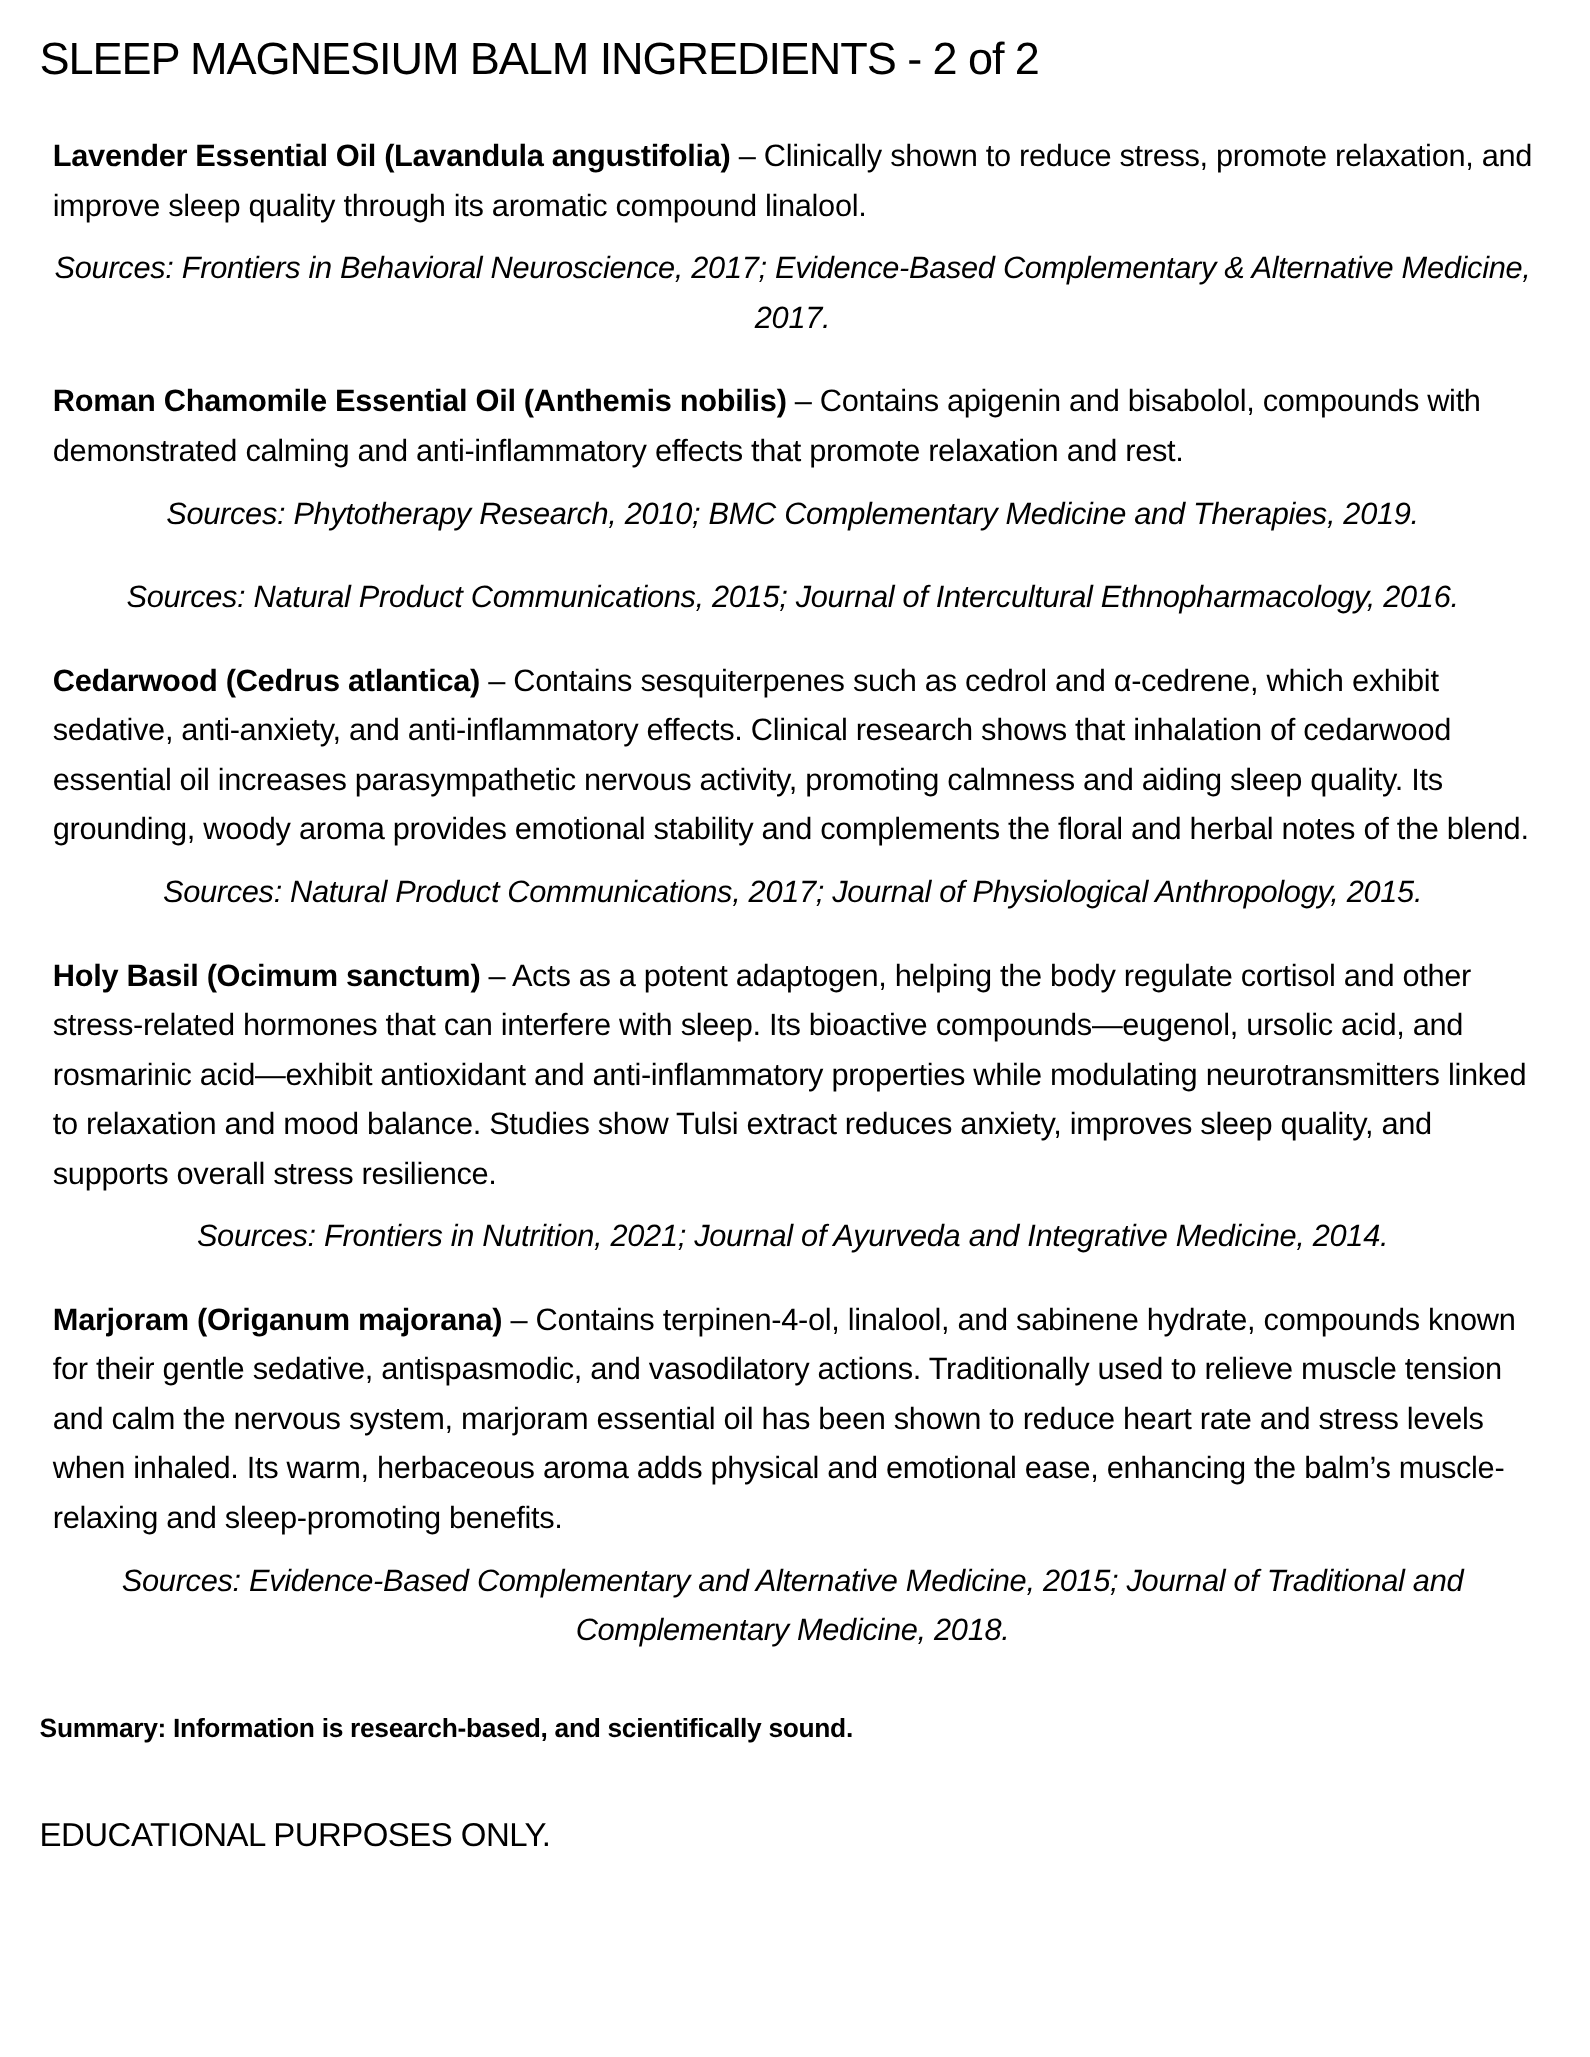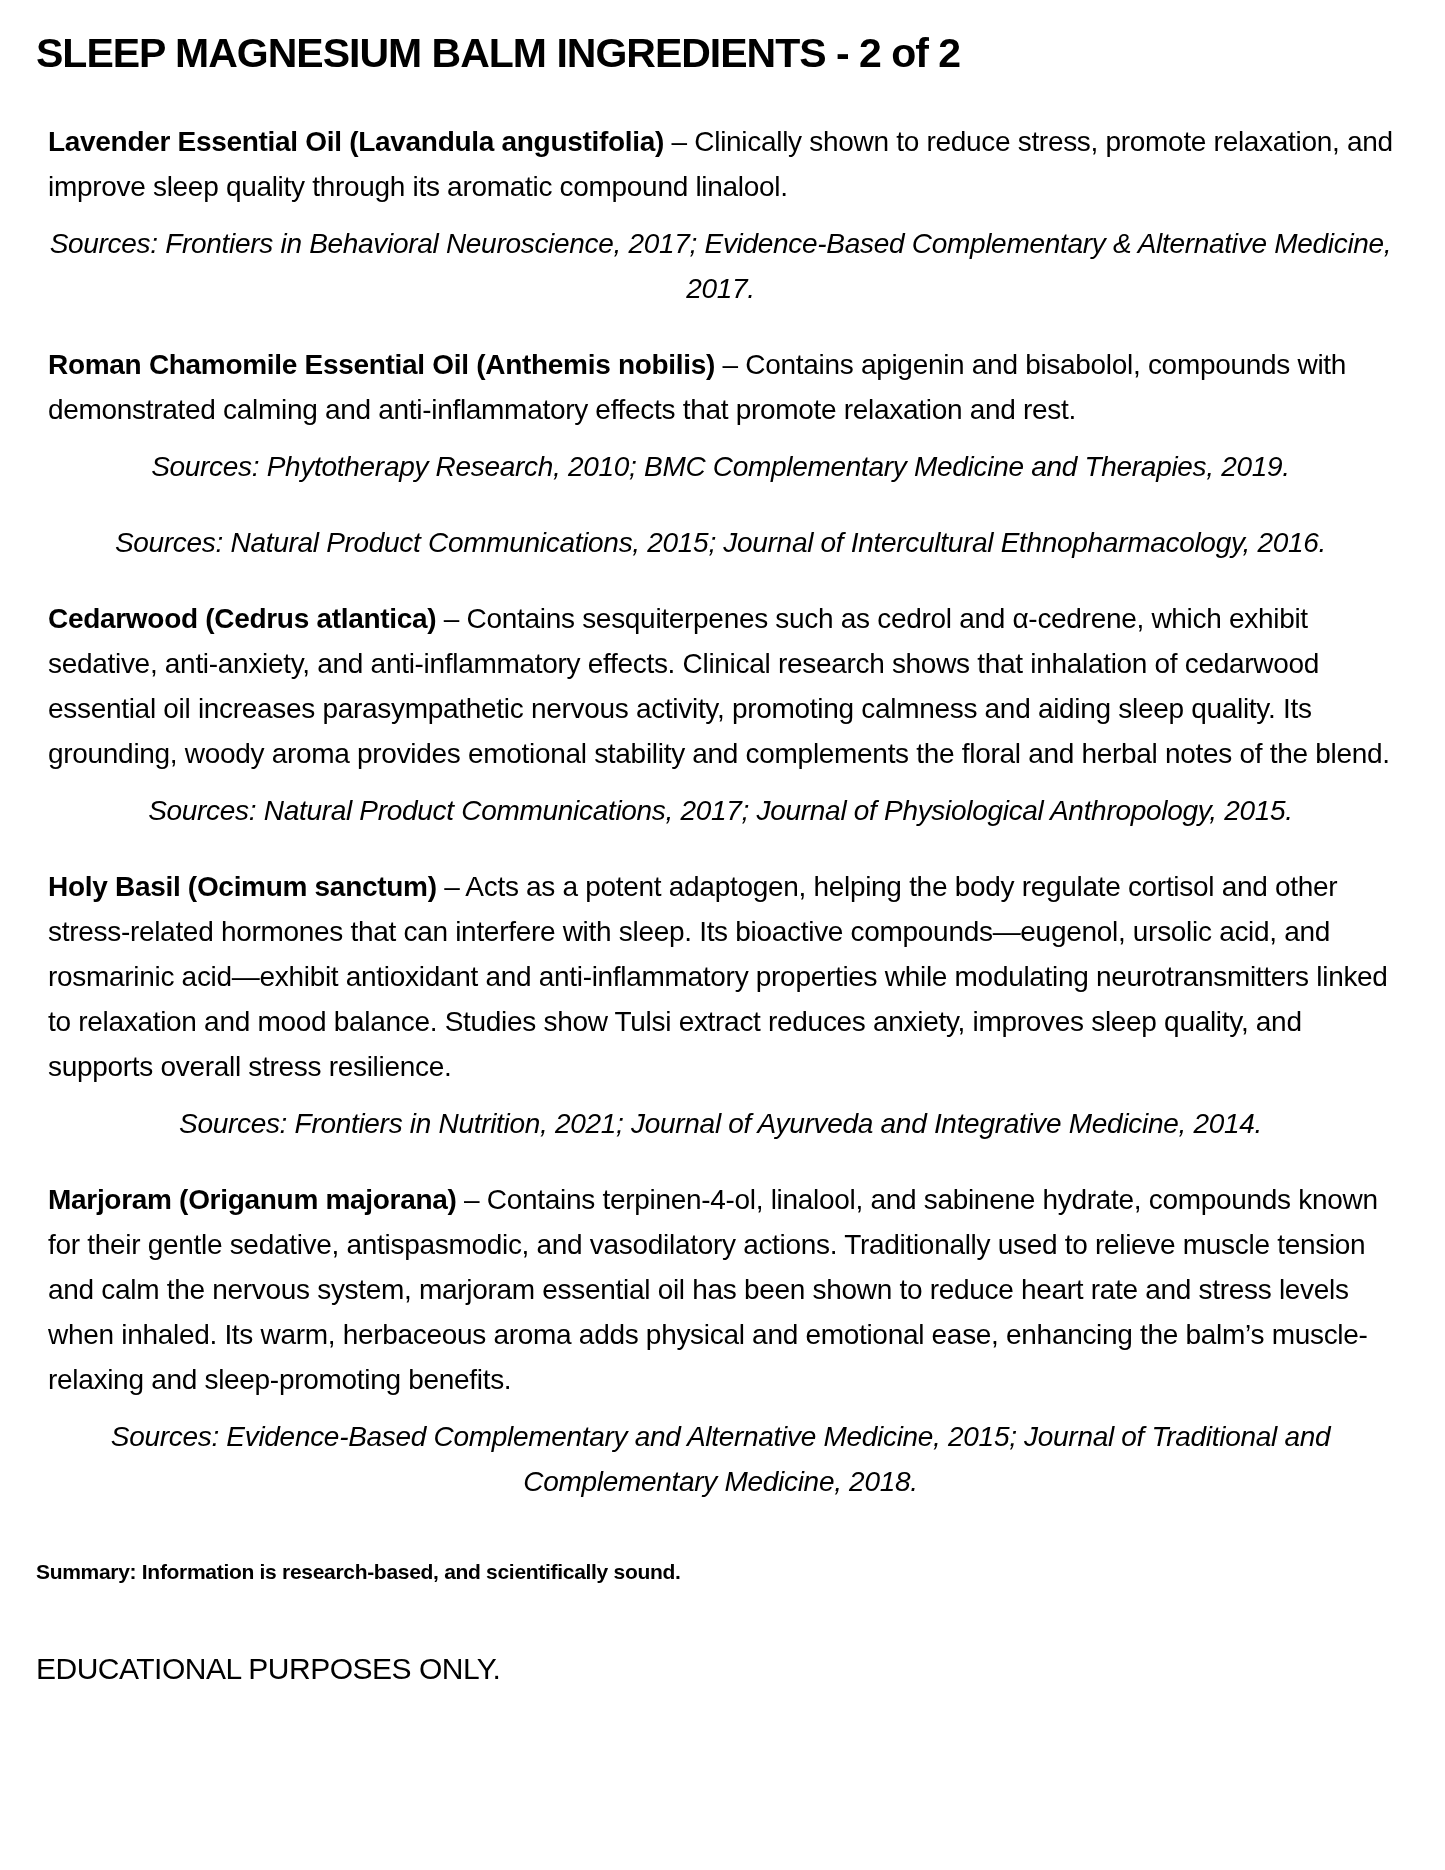--- a/index.html
+++ b/index.html
@@ -14,21 +14,21 @@
     font-family: "Liberation Sans", "DejaVu Sans", sans-serif;
     letter-spacing: -0.3px;
   }
   .page {
     padding: 30px 40px 40px 36px;
     box-sizing: border-box;
   }
   h1.doc-title {
     font-size: 41px;
     line-height: 1.15;
-    font-weight: 700;
+    font-weight: 400;
     letter-spacing: -1px;
     margin: 0 0 42px 0;
   }
   section.ingredient {
     margin: 0 0 31px 0;
   }
   p.ingredient-body {
     font-size: 28px;
     line-height: 45px;
     margin: 12px;
@@ -37,21 +37,21 @@
     font-weight: 700;
   }
   p.sources-line {
     font-size: 28px;
     line-height: 45px;
     font-style: italic;
     margin: 0;
     text-align: center;
   }
   p.summary-line {
-    font-size: 21px;
+    font-size: 24px;
     line-height: 45px;
     font-weight: 700;
     margin: 45px 0 0 0;
   }
   p.disclaimer-line {
     font-size: 30px;
     line-height: 45px;
     font-weight: 400;
     letter-spacing: -0.5px;
     margin: 52px 0 0 0;

